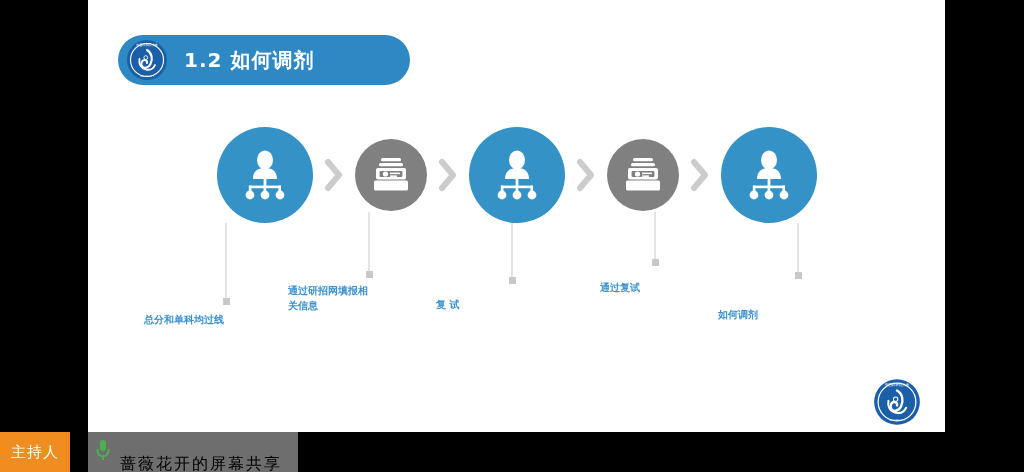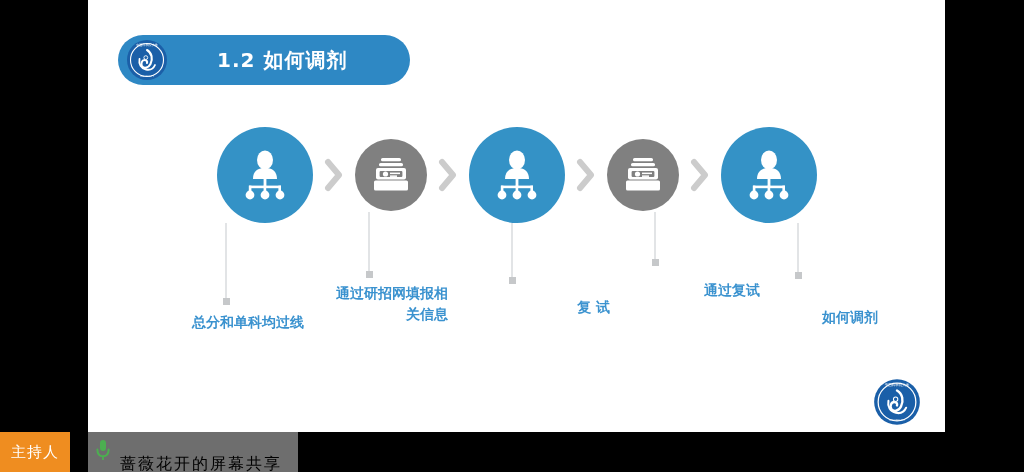--- a/index.html
+++ b/index.html
@@ -35,21 +35,20 @@
   #banner {
     position: absolute;
     left: 30px;
     top: 35px;
     width: 292px;
     height: 50px;
     background: #2e88c4;
     border-radius: 25px;
     display: flex;
     align-items: center;
-    gap: 33px;
   }
   #banner-logo {
     width: 42px;
     height: 42px;
     margin-left: 8px;
     flex: 0 0 auto;
     position: relative;
   }
   #banner-title {
     margin-left: 16px;
@@ -108,23 +107,23 @@
   }
   .conn-dot {
     position: absolute;
     width: 7px;
     height: 7px;
     background: #c6c8ca;
   }
   .label {
     position: absolute;
     color: #3a92cf;
-    font-size: 14px;
+    font-size: 10px;
     font-weight: bold;
-    text-align: right;
+    text-align: left;
     line-height: 1.5;
     white-space: pre-line;
   }
 
   
   #watermark {
     position: absolute;
     right: 24px;
     bottom: 6px;
     width: 48px;
@@ -313,21 +312,21 @@
     <div class="conn-dot" style="left:134.5px; top:298px;"></div>
     <div class="label" style="left:56px; top:312px; width:160px;">总分和单科均过线</div>
 
     <div class="connector" style="left:280px; top:212px; height:62px;"></div>
     <div class="conn-dot" style="left:277.5px; top:271px;"></div>
     <div class="label" style="left:200px; top:283px; width:160px;">通过研招网填报相
 关信息</div>
 
     <div class="connector" style="left:423px; top:223px; height:57px;"></div>
     <div class="conn-dot" style="left:420.5px; top:277px;"></div>
-    <div class="label" style="left:362px; top:297px; width:160px;">复     试</div>
+    <div class="label" style="left:348px; top:297px; width:160px;">复     试</div>
 
     <div class="connector" style="left:566px; top:212px; height:50px;"></div>
     <div class="conn-dot" style="left:563.5px; top:259px;"></div>
     <div class="label" style="left:512px; top:280px; width:160px;">通过复试</div>
 
     <div class="connector" style="left:709px; top:223px; height:52px;"></div>
     <div class="conn-dot" style="left:706.5px; top:272px;"></div>
     <div class="label" style="left:630px; top:307px; width:160px;">如何调剂</div>
 
     <div id="watermark">

